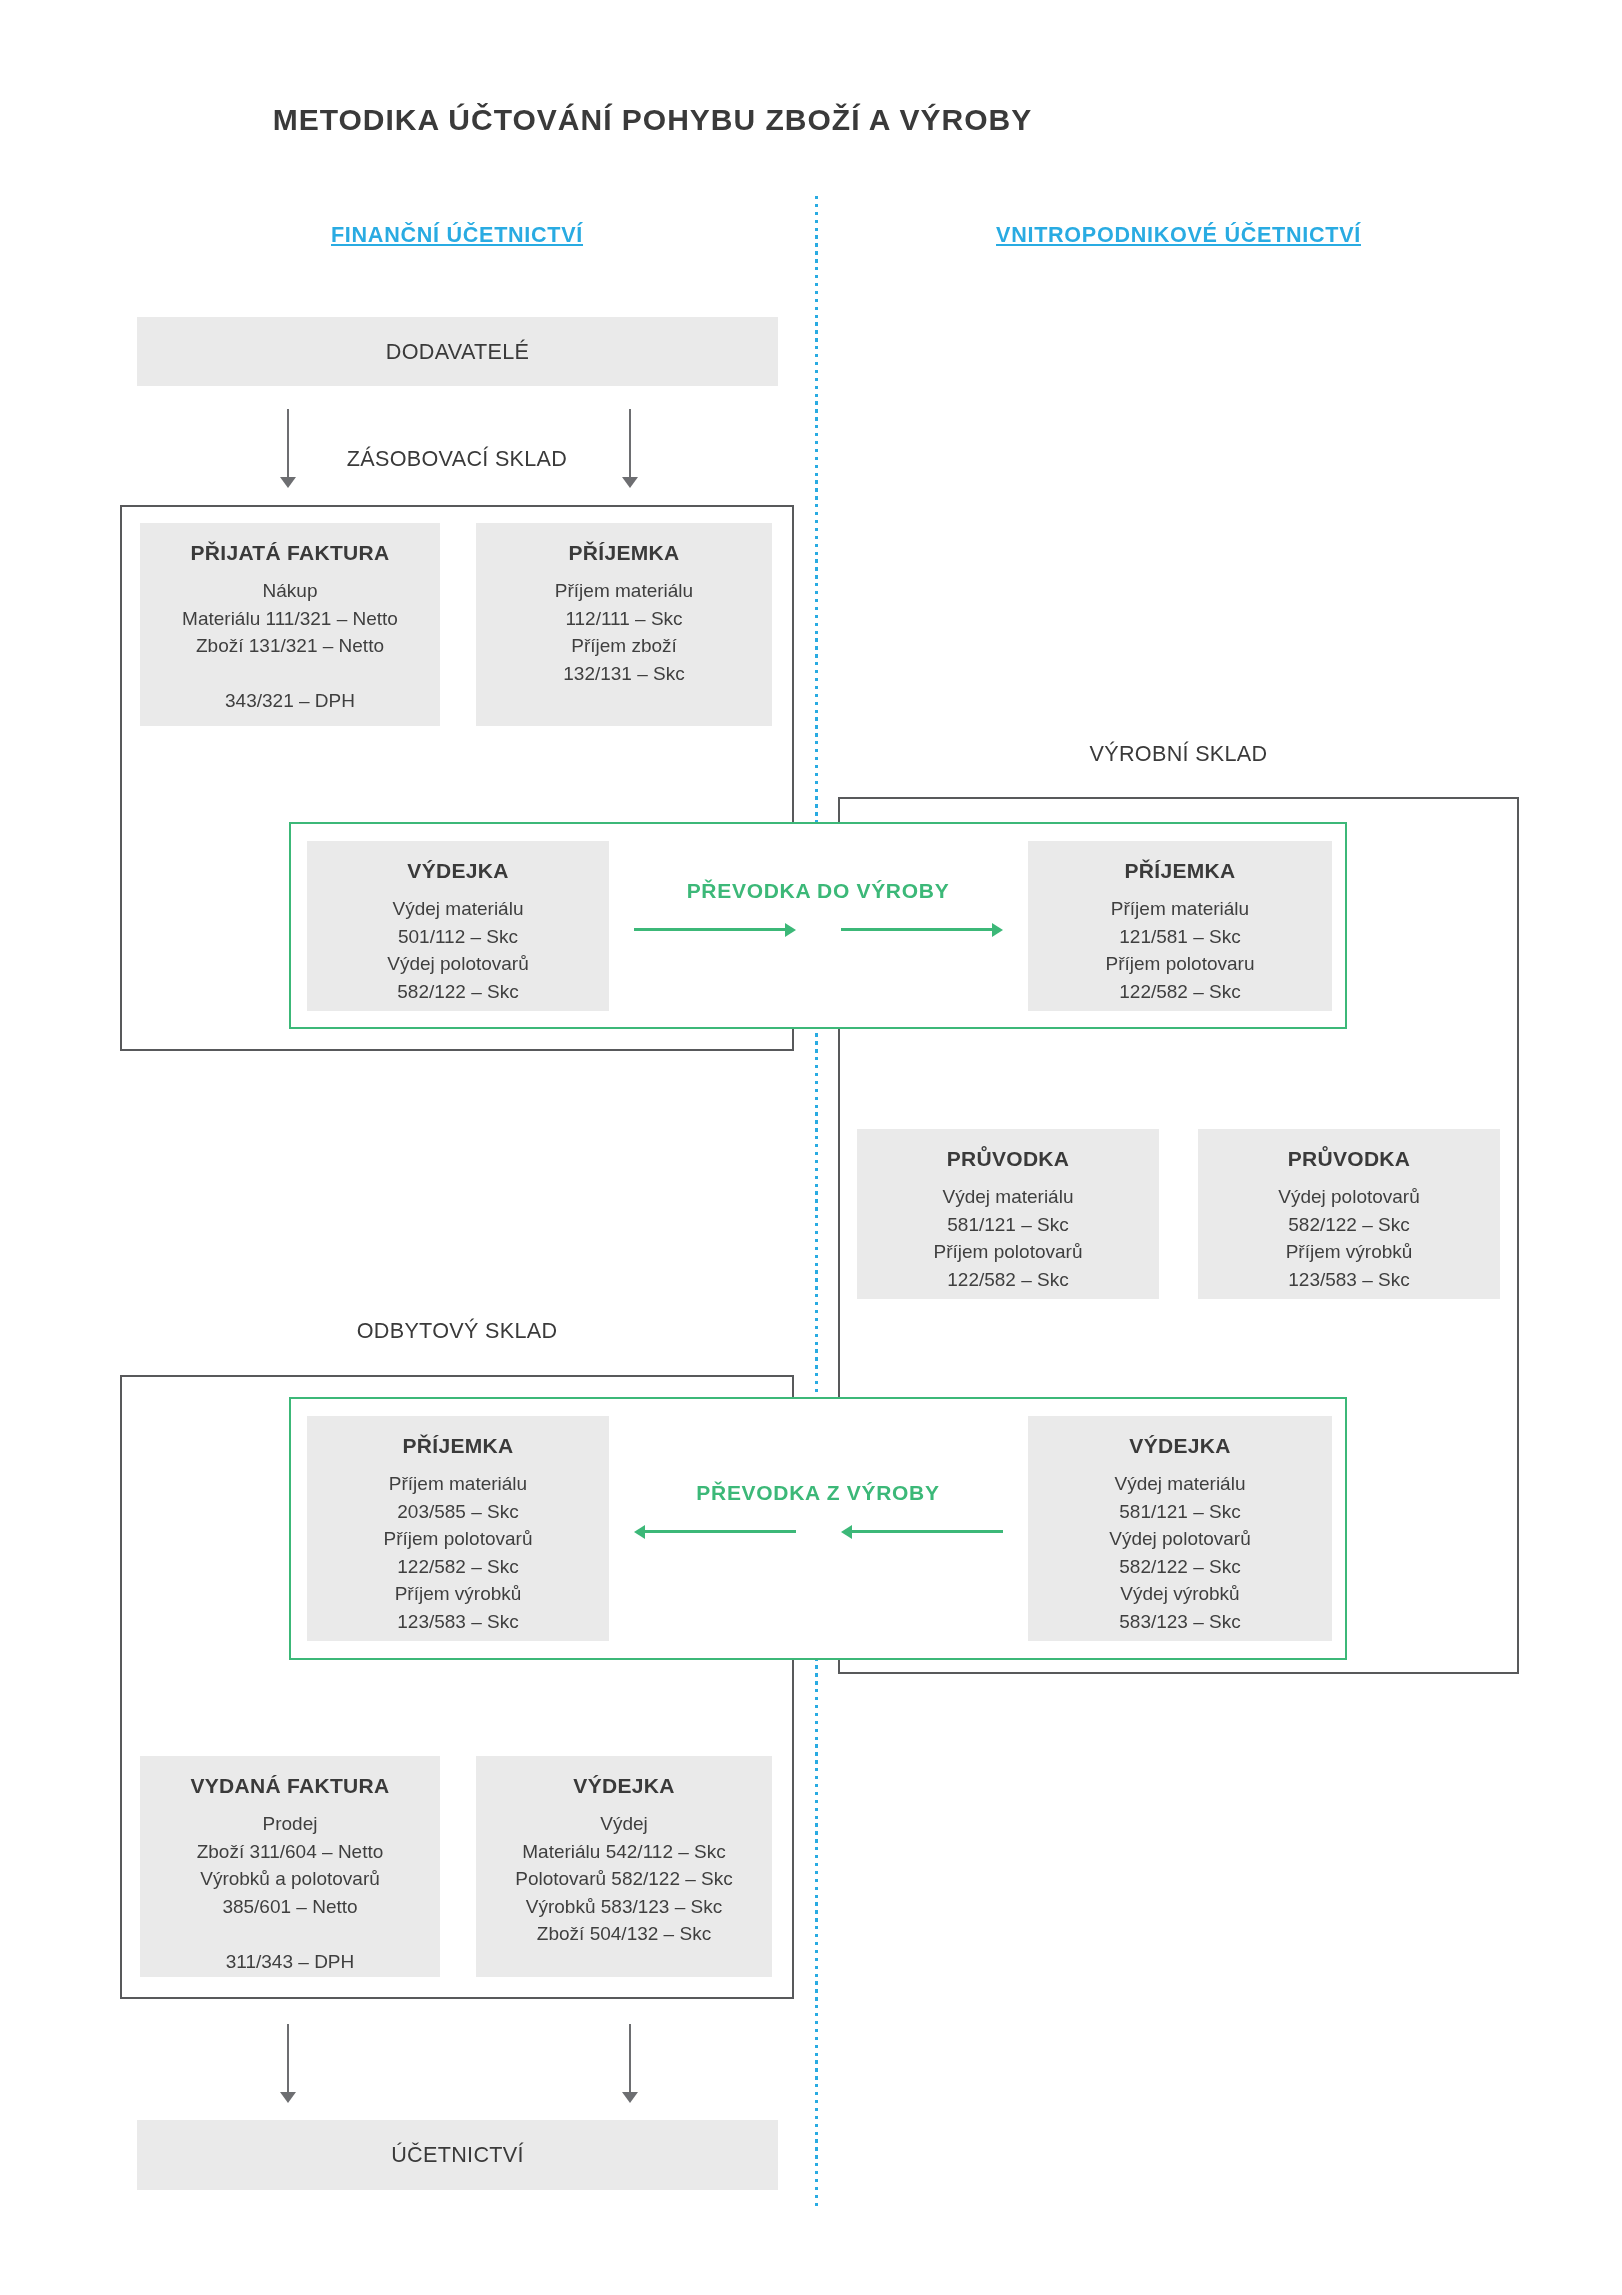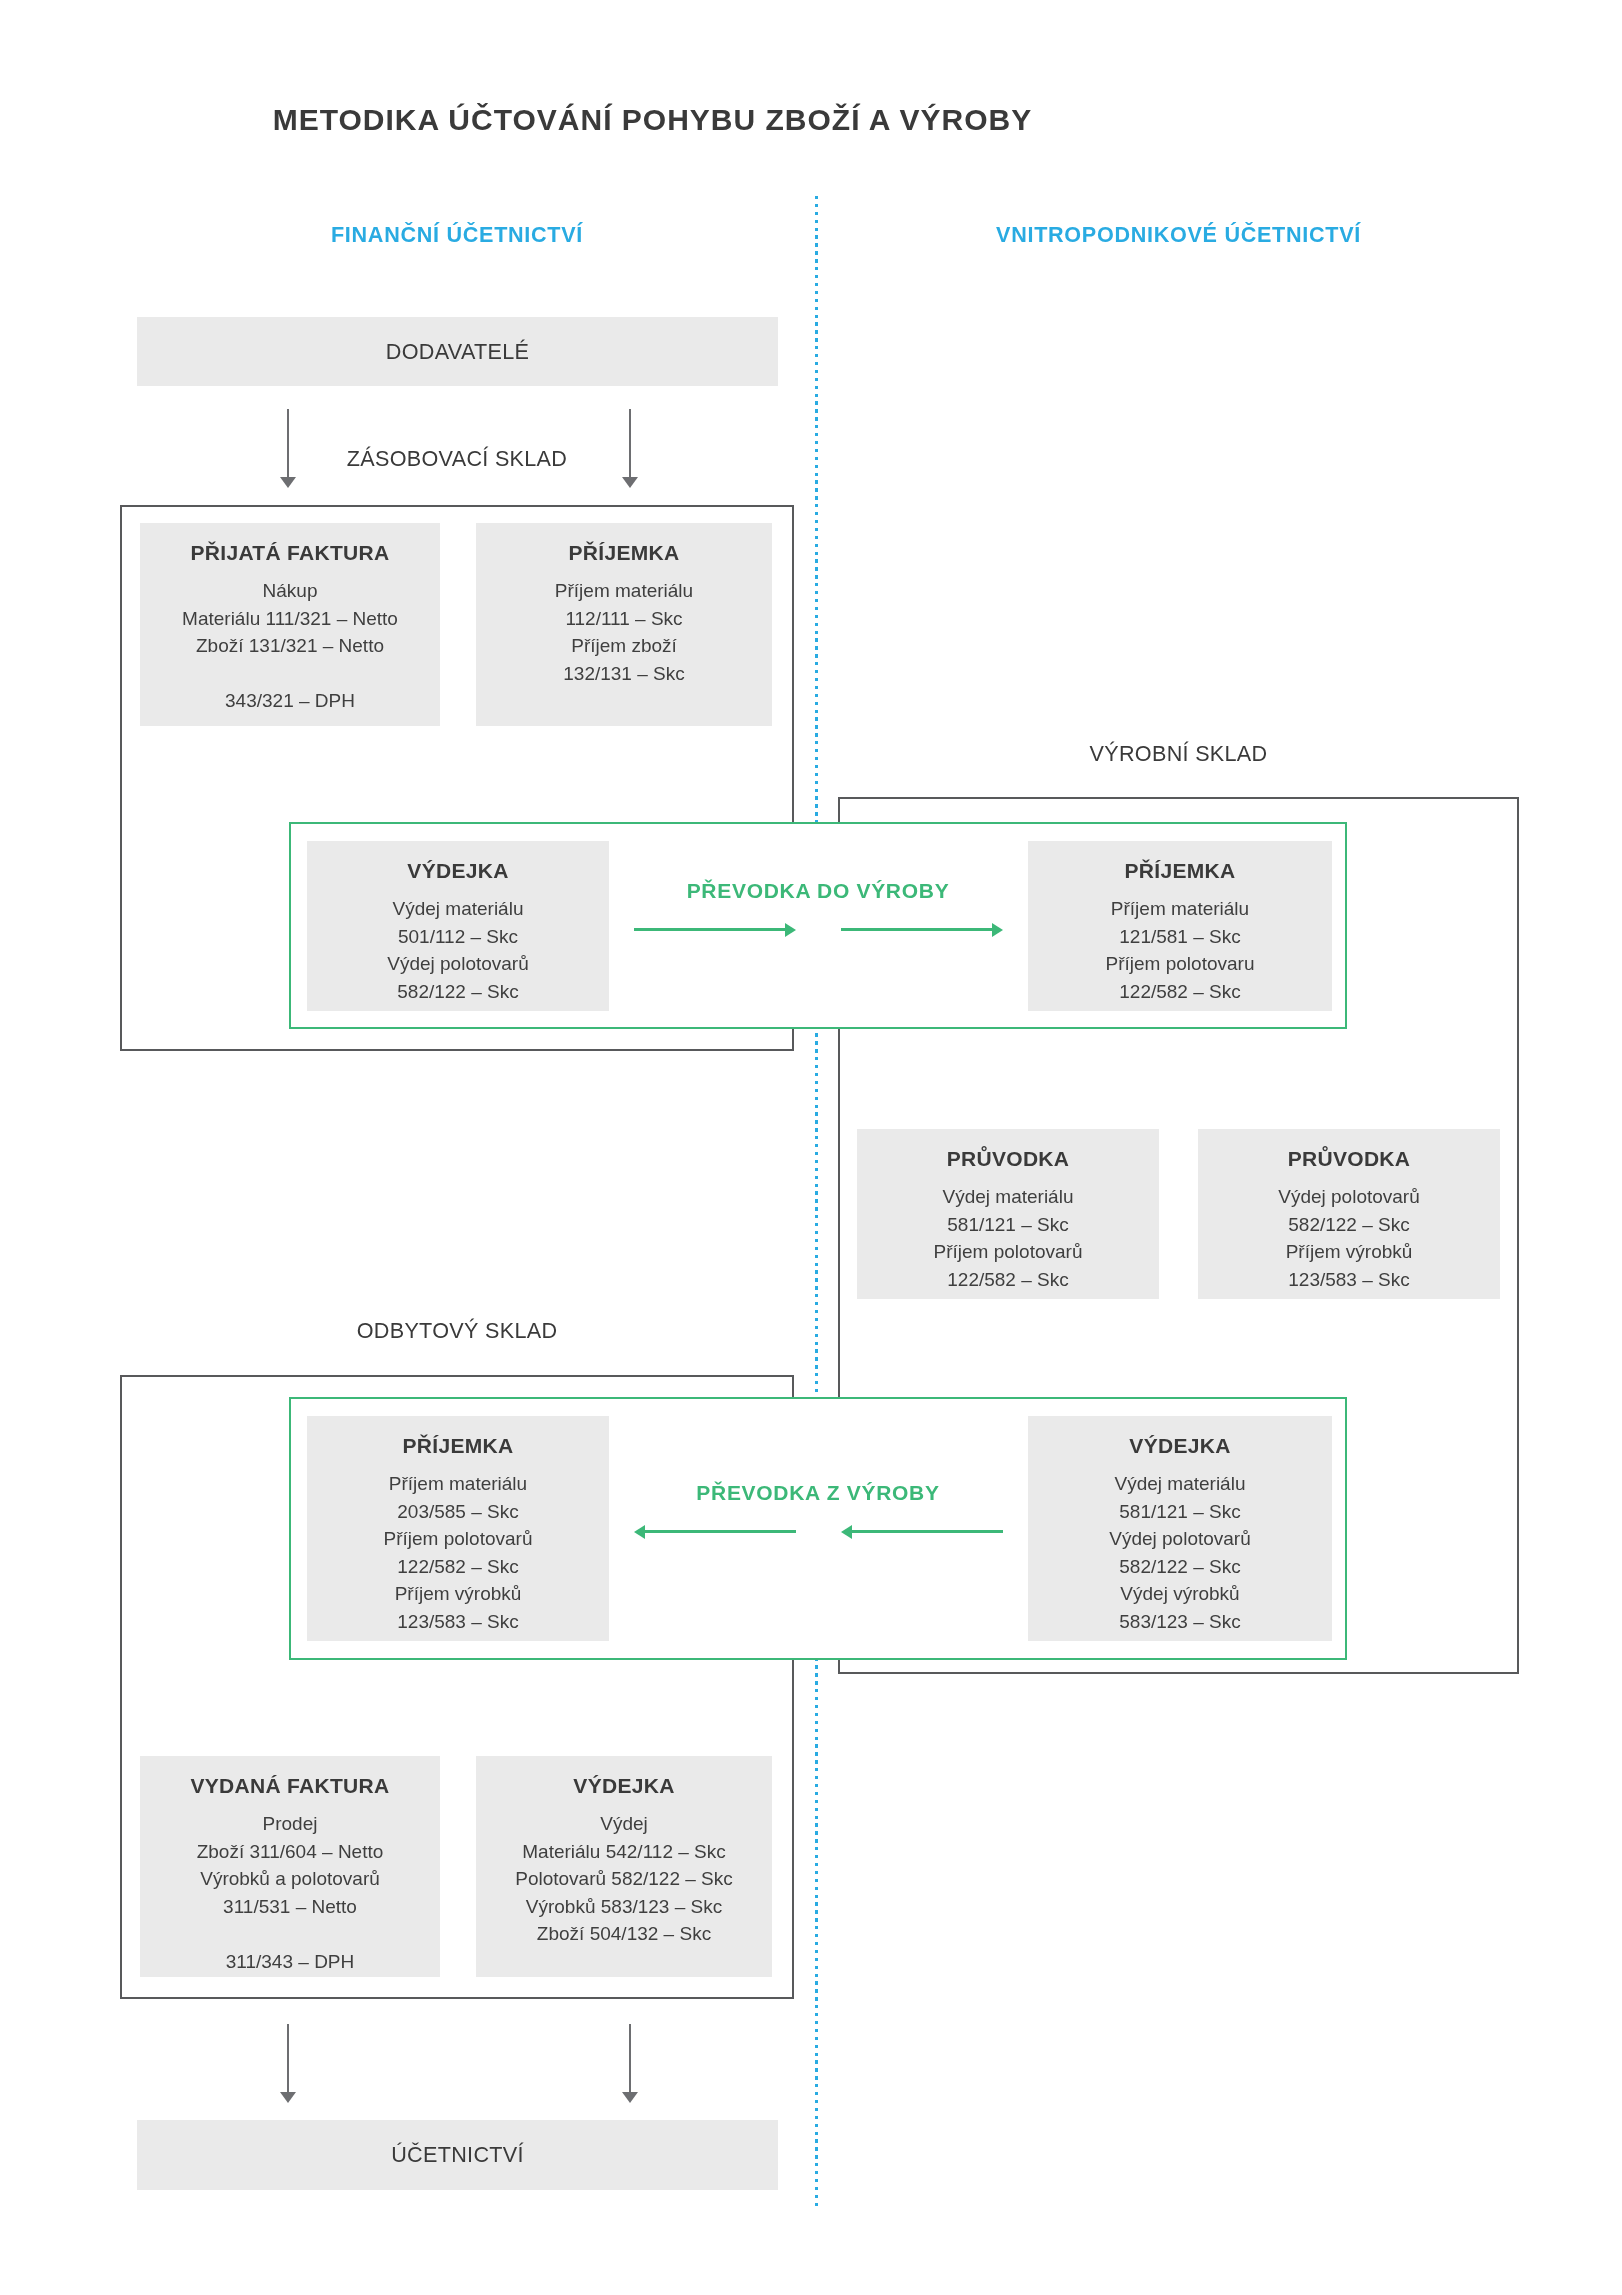--- a/index.html
+++ b/index.html
@@ -15,21 +15,21 @@
   body{font-family:"Liberation Sans", sans-serif;color:var(--text);}
   .canvas{position:relative;width:1623px;height:2295px;background:#ffffff;overflow:hidden;}
 
   .page-title{position:absolute;left:0;top:103px;width:1305px;text-align:center;
     font-size:30px;font-weight:bold;letter-spacing:1px;color:#3a3a3a;z-index:4;}
 
   .dotted-divider{position:absolute;left:815px;top:196px;width:3.3px;height:2014px;z-index:1;
     background:repeating-linear-gradient(to bottom,var(--accent-cyan) 0px,var(--accent-cyan) 3.3px,transparent 3.3px,transparent 7.9px);}
 
   .section-header{position:absolute;text-align:center;font-size:21.6px;font-weight:bold;
-    letter-spacing:0.7px;color:var(--accent-cyan);z-index:4;}
+    letter-spacing:0.7px;color:var(--accent-cyan);z-index:4;text-decoration:underline;}
 
   .wh-label{position:absolute;text-align:center;font-size:21.6px;color:#3a3a3a;z-index:4;letter-spacing:0.3px;}
 
   .gray-label-box{position:absolute;background:var(--box-gray);display:flex;align-items:center;
     justify-content:center;font-size:21.6px;letter-spacing:0.3px;color:#3a3a3a;z-index:4;}
 
   .outline-box{position:absolute;background:#ffffff;border:2px solid var(--border-dark);z-index:2;}
 
   .green-box{position:absolute;background:#ffffff;border:2px solid var(--accent-green);z-index:3;}
 
@@ -196,21 +196,21 @@
         <div>583/123 – Skc</div>
       </div>
   </div>
 
   <div class="doc-box" style="left:140px;top:1756px;width:300px;height:221px">
     <div class="doc-title">VYDANÁ FAKTURA</div>
     <div class="doc-lines">
         <div>Prodej</div>
         <div>Zboží 311/604 – Netto</div>
         <div>Výrobků a polotovarů</div>
-        <div>311/531 – Netto</div>
+        <div>385/601 – Netto</div>
         <div>&nbsp;</div>
         <div>311/343 – DPH</div>
       </div>
   </div>
   <div class="doc-box" style="left:476px;top:1756px;width:296px;height:221px">
     <div class="doc-title">VÝDEJKA</div>
     <div class="doc-lines">
         <div>Výdej</div>
         <div>Materiálu 542/112 – Skc</div>
         <div>Polotovarů 582/122 – Skc</div>

